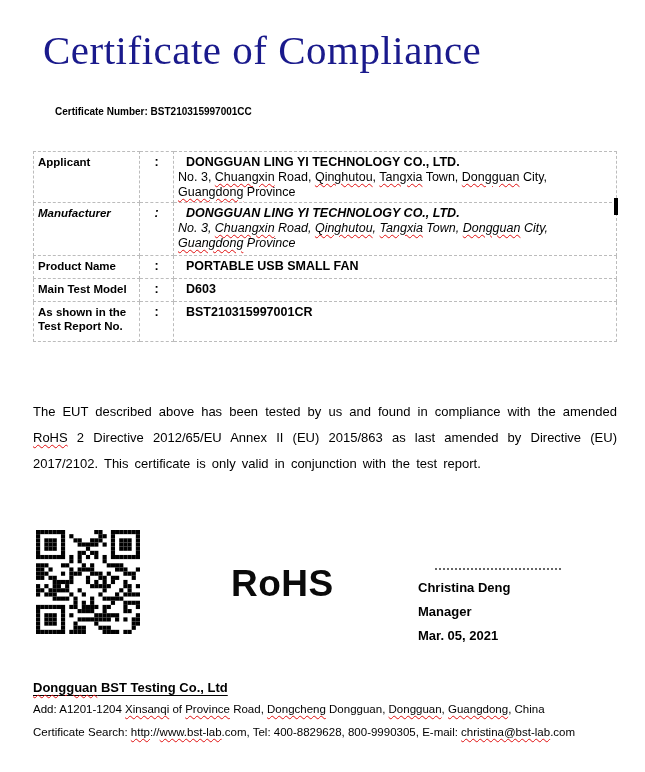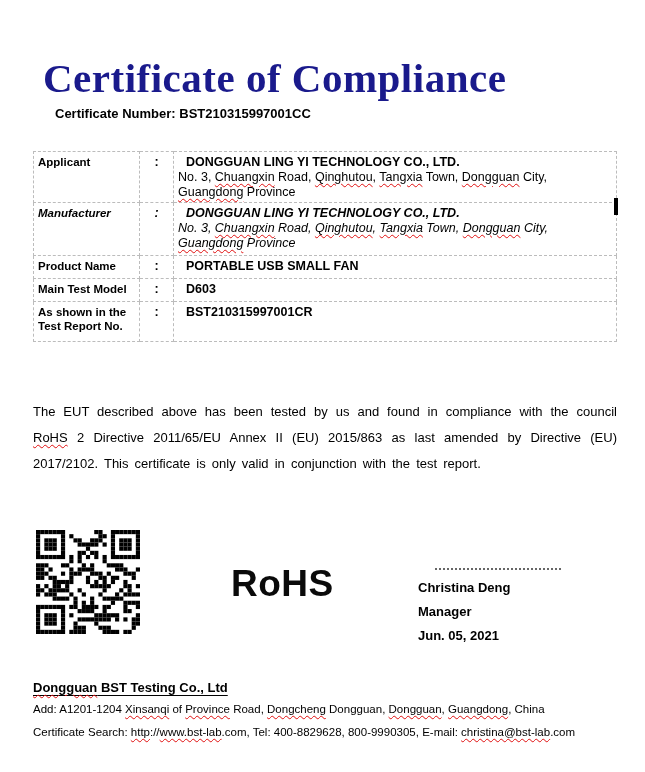--- a/index.html
+++ b/index.html
@@ -11,25 +11,25 @@
   .b{font-weight:bold;padding-left:8px;}
   .w{
     text-decoration-line:underline;
     text-decoration-style:wavy;
     text-decoration-color:#e01010;
     text-decoration-thickness:1px;
     text-underline-offset:2px;
   }
   .title{
     position:absolute;left:43px;top:26px;width:560px;
-    font-family:"Liberation Serif",serif;font-weight:bold;font-size:41px;
-    color:#1a1a8c;letter-spacing:0.5px;white-space:nowrap;margin-top:28px;
+    font-family:"Liberation Serif",serif;font-weight:normal;font-size:41px;
+    color:#1a1a8c;letter-spacing:0.5px;white-space:nowrap;
   }
   .certnum{
-    position:absolute;left:55px;top:106px;font-size:13px;font-weight:bold;white-space:nowrap;
+    position:absolute;left:55px;top:106px;font-size:10px;font-weight:bold;white-space:nowrap;
   }
   table.details{
     position:absolute;left:33px;top:151px;width:584px;
     border-collapse:collapse;table-layout:fixed;
     font-size:12.5px;line-height:15px;
   }
   table.details td{
     border:1px dashed #bcbcbc;vertical-align:top;padding:3px 4px 2px 4px;
   }
   td.lbl{width:97px;font-weight:bold;font-size:11.5px;line-height:14px;}
@@ -97,21 +97,21 @@
     <tr class="r6">
       <td class="lbl">As shown in the Test Report No.</td>
       <td class="cln">:</td>
       <td><span class="b">BST210315997001CR</span></td>
     </tr>
   </tbody>
     </table>
 
   <div class="caret"></div>
 
-  <div class="para"><span>The EUT described above has been tested by us and found in compliance with the council </span><span class="w">RoHS</span><span> 2 Directive 2011/65/EU Annex II (EU) 2015/863 as last amended by Directive (EU) 2017/2102. This certificate is only valid in conjunction with the test report.</span></div>
+  <div class="para"><span>The EUT described above has been tested by us and found in compliance with the amended </span><span class="w">RoHS</span><span> 2 Directive 2012/65/EU Annex II (EU) 2015/863 as last amended by Directive (EU) 2017/2102. This certificate is only valid in conjunction with the test report.</span></div>
 
   <svg class="qr" id="qr-svg" viewBox="0 0 104 104">
       <rect x="0.00" y="0.00" width="4.16" height="4.16" fill="#000"></rect>
       <rect x="4.16" y="0.00" width="4.16" height="4.16" fill="#000"></rect>
       <rect x="8.32" y="0.00" width="4.16" height="4.16" fill="#000"></rect>
       <rect x="12.48" y="0.00" width="4.16" height="4.16" fill="#000"></rect>
       <rect x="16.64" y="0.00" width="4.16" height="4.16" fill="#000"></rect>
       <rect x="20.80" y="0.00" width="4.16" height="4.16" fill="#000"></rect>
       <rect x="24.96" y="0.00" width="4.16" height="4.16" fill="#000"></rect>
       <rect x="58.24" y="0.00" width="4.16" height="4.16" fill="#000"></rect>
@@ -407,20 +407,20 @@
       <rect x="87.36" y="99.84" width="4.16" height="4.16" fill="#000"></rect>
       <rect x="91.52" y="99.84" width="4.16" height="4.16" fill="#000"></rect>
     </svg>
 
   <div class="rohs">RoHS</div>
 
   <div class="sig">
     <div class="sig-rule"></div>
     <div class="ln">Christina Deng</div>
     <div class="ln">Manager</div>
-    <div class="ln">Jun. 05, 2021</div>
+    <div class="ln">Mar. 05, 2021</div>
   </div>
 
   <div class="f-company"><span class="w">Dongguan</span><span> BST Testing Co., Ltd</span></div>
   <div class="f-add"><span>Add: A1201-1204 </span><span class="w">Xinsanqi</span><span> of </span><span class="w">Province</span><span> Road, </span><span class="w">Dongcheng</span><span> Dongguan, </span><span class="w">Dongguan</span><span>, </span><span class="w">Guangdong</span><span>, China</span></div>
   <div class="f-search"><span>Certificate Search: </span><span class="w">http</span><span>://</span><span class="w">www.bst-lab</span><span>.com, Tel: 400-8829628, 800-9990305, E-mail: </span><span class="w">christina@bst-lab</span><span>.com</span></div>
 
 </div>
 
 </body></html>

